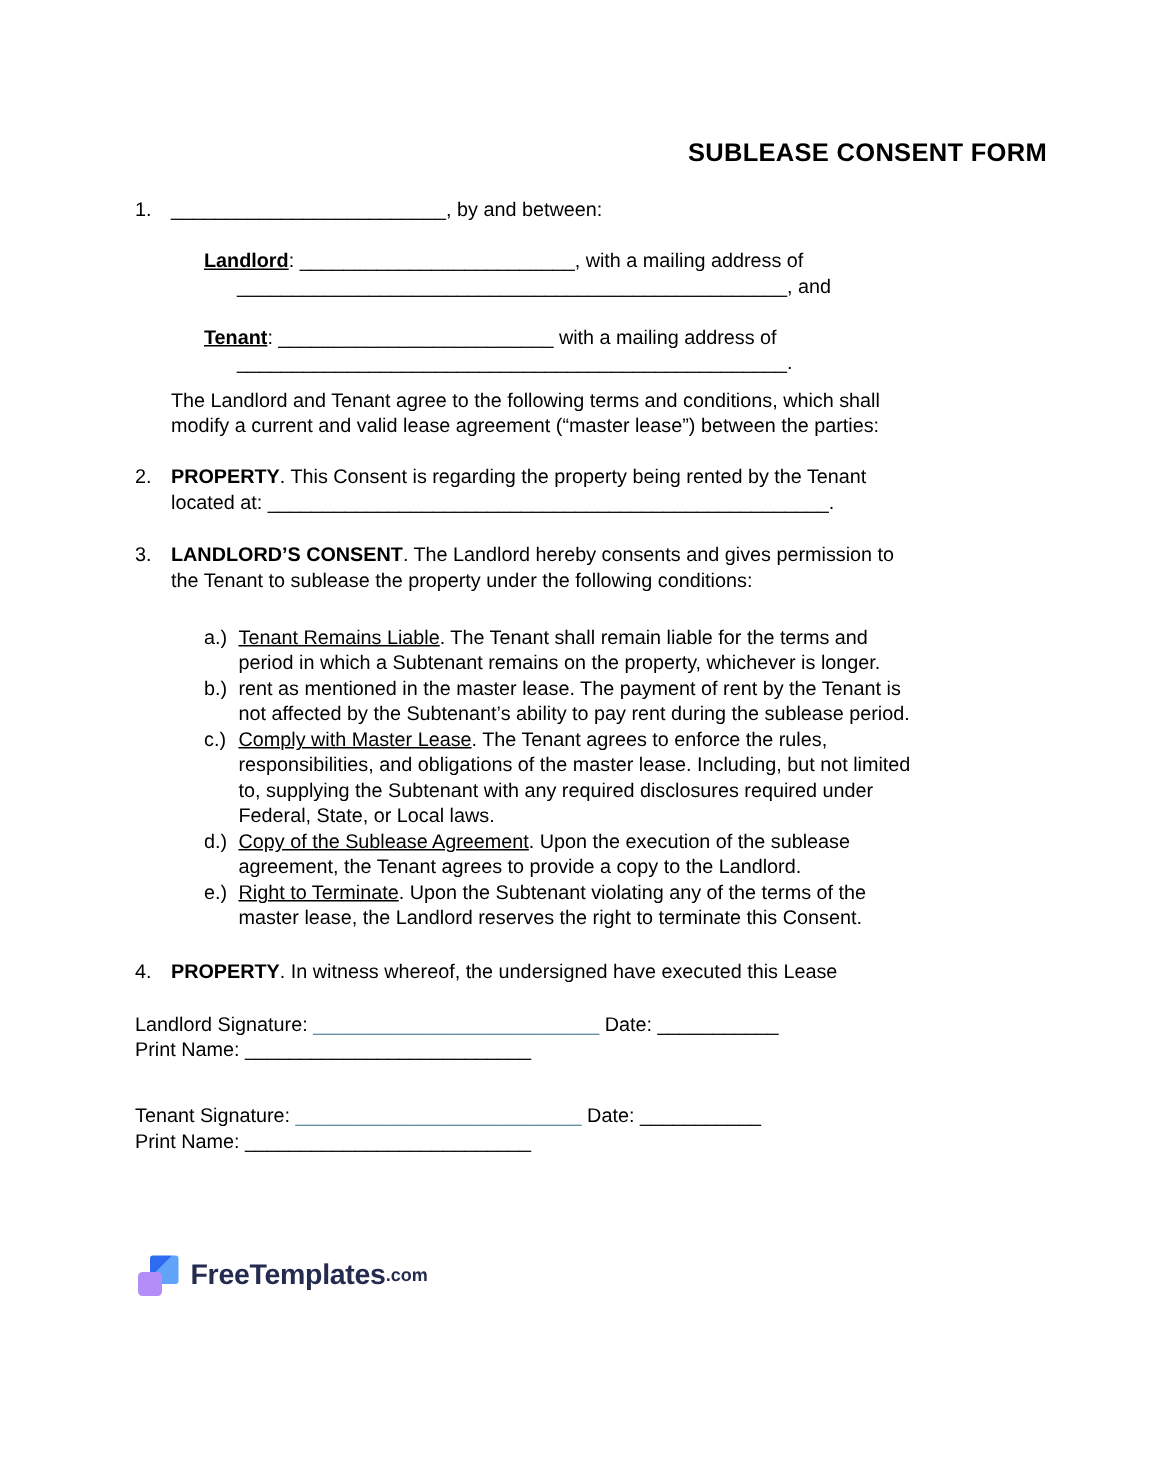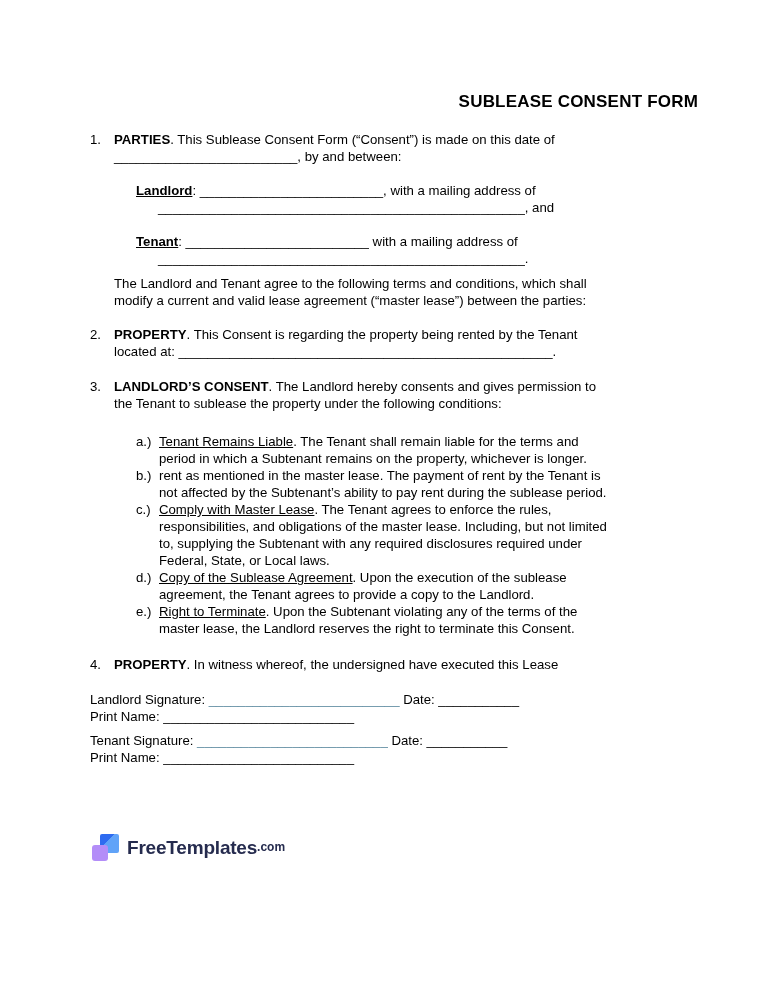--- a/index.html
+++ b/index.html
@@ -32,21 +32,21 @@
   .party-tenant{margin-top:17px;}
   .ind2{margin-left:22px;}
   .agree{margin-top:8px;margin-left:24px;}
   .p-property{margin-top:17px;}
   .p-consent{margin-top:18px;}
   .sublist{margin-top:21px;margin-left:46px;}
   .sub{display:flex;}
   .marker{flex:0 0 23px;}
   .p-execution{margin-top:19px;}
   .sigblock-landlord{margin-top:18px;}
-  .sigblock-tenant{margin-top:7px;}
+  .sigblock-tenant{margin-top:27px;}
   .sigline{color:var(--signature-line);}
   .logo{margin-top:68px;margin-left:2px;display:flex;align-items:center;}
   .logo-icon{position:relative;width:27px;height:27px;margin-right:8px;display:inline-block;}
   .li-blue{
     position:absolute;top:0;right:0;width:19px;height:19px;border-radius:2px;
     background:linear-gradient(135deg,var(--logo-blue-dark) 38%,var(--logo-blue-light) 38%);
   }
   .li-purple{
     position:absolute;left:0;bottom:0;width:16px;height:16px;border-radius:3px;
     background:var(--logo-purple);
@@ -57,21 +57,20 @@
 </head>
 <body>
 
 <div class="page">
 
   <h1 class="title">SUBLEASE CONSENT FORM</h1>
 
   <div class="item p-parties">
     <span class="num">1.</span>
     <div class="itext">
-      <div class="ln"><span class="b">PARTIES</span><span>. This Sublease Consent Form (“Consent”) is made on this date of</span></div>
       <div class="ln"><span>_________________________</span><span>, by and between:</span></div>
     </div>
   </div>
 
   <div class="party party-landlord">
     <div class="ln"><span class="b u">Landlord</span><span>: </span><span>_________________________</span><span>, with a mailing address of</span></div>
     <div class="ln ind2"><span>__________________________________________________</span><span>, and</span></div>
   </div>
 
   <div class="party party-tenant">

